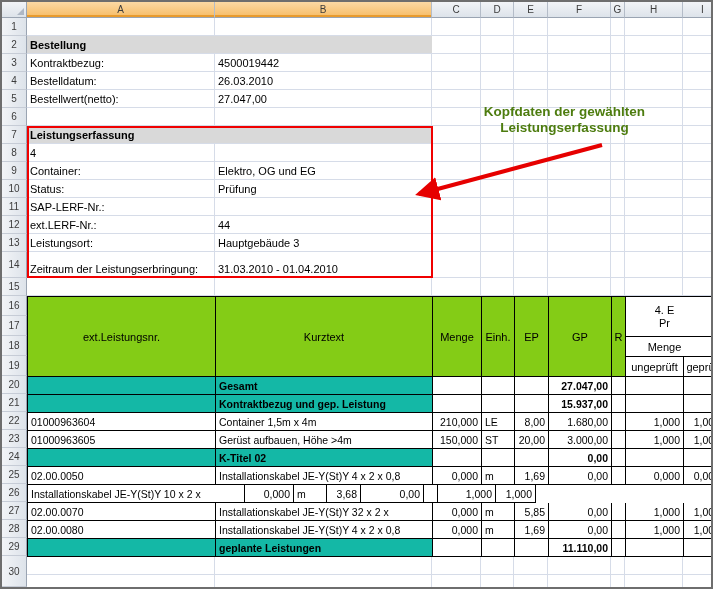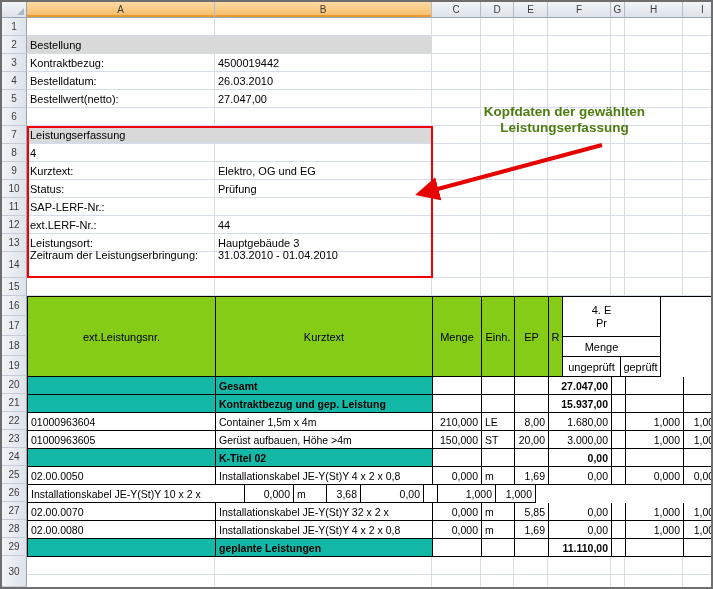--- a/index.html
+++ b/index.html
@@ -24,22 +24,22 @@
   .gridlines{position:absolute;inset:0;z-index:0;
       background-image:linear-gradient(#d6dce8,#d6dce8),linear-gradient(#d6dce8,#d6dce8),linear-gradient(#d6dce8,#d6dce8),
                        linear-gradient(#d6dce8,#d6dce8),linear-gradient(#d6dce8,#d6dce8),linear-gradient(#d6dce8,#d6dce8),
                        linear-gradient(#d6dce8,#d6dce8),linear-gradient(#d6dce8,#d6dce8);
       background-repeat:no-repeat;background-size:1px 100%;
       background-position:187px 0,404px 0,453px 0,486px 0,520px 0,583px 0,597px 0,655px 0;}
   .row{display:flex;border-bottom:1px solid #d6dce8;box-sizing:border-box;position:relative;z-index:1;}
   .h18{height:18px}.h26{height:26px}
   .cl{width:188px;display:flex;align-items:center;padding-left:3px;box-sizing:border-box;white-space:nowrap;}
   .cv{width:217px;display:flex;align-items:center;padding-left:3px;box-sizing:border-box;white-space:nowrap;}
-  .bottomalign .cl,.bottomalign .cv{align-items:flex-end;padding-bottom:16px;text-align:center;}
-  .graybar{width:405px;background:#d9d9d9;font-weight:normal;display:flex;align-items:center;
+  .bottomalign .cl,.bottomalign .cv{align-items:flex-end;padding-bottom:2px;text-align:center;}
+  .graybar{width:405px;background:#d9d9d9;font-weight:bold;display:flex;align-items:center;
            padding-left:3px;box-sizing:border-box;}
   
   .tbl{position:relative;width:700px;border-top:1px solid #000;border-left:1px solid #000;
        box-sizing:border-box;background:#fff;z-index:1;font-size:10.5px;}
   .thead{display:flex;height:80px;font-size:11px;}
   .th{border-right:1px solid #000;border-bottom:1px solid #000;display:flex;align-items:center;justify-content:center;
       box-sizing:border-box;text-align:center;background:#84cc16;flex:0 0 auto;}
   .thr{width:98px;display:flex;flex-direction:column;flex:0 0 auto;}
   .thg{height:40px;border-right:1px solid #000;border-bottom:1px solid #000;display:flex;flex-direction:column;
        align-items:center;justify-content:center;box-sizing:border-box;line-height:13px;padding-right:20px;}
@@ -138,21 +138,21 @@
 
     <div class="row h18"></div>
 
     <div class="row h18">
       <div class="graybar">Leistungserfassung</div>
     </div>
     <div class="row h18">
       <div class="cv">4</div>
     </div>
     <div class="row h18">
-      <div class="cl">Kurztext:</div>
+      <div class="cl">Container:</div>
       <div class="cv">Elektro, OG und EG</div>
     </div>
     <div class="row h18">
       <div class="cl">Status:</div>
       <div class="cv">Prüfung</div>
     </div>
     <div class="row h18">
       <div class="cl">SAP-LERF-Nr.:</div>
       <div class="cv"></div>
     </div>
@@ -171,20 +171,21 @@
 
     <div class="row h18"></div>
 
     <div class="tbl">
       <div class="thead">
         <div class="th wA">ext.Leistungsnr.</div>
         <div class="th wB">Kurztext</div>
         <div class="th wC">Menge</div>
         <div class="th wD">Einh.</div>
         <div class="th wE">EP</div>
+        <div class="th wF">GP</div>
         <div class="th wG">R</div>
         <div class="thr">
           <div class="thg">
             <span>4. E</span>
             <span>Pr</span>
           </div>
           <div class="thm">Menge</div>
           <div class="ths">
             <div class="wH">ungeprüft</div>
             <div class="wI">geprüft</div>

